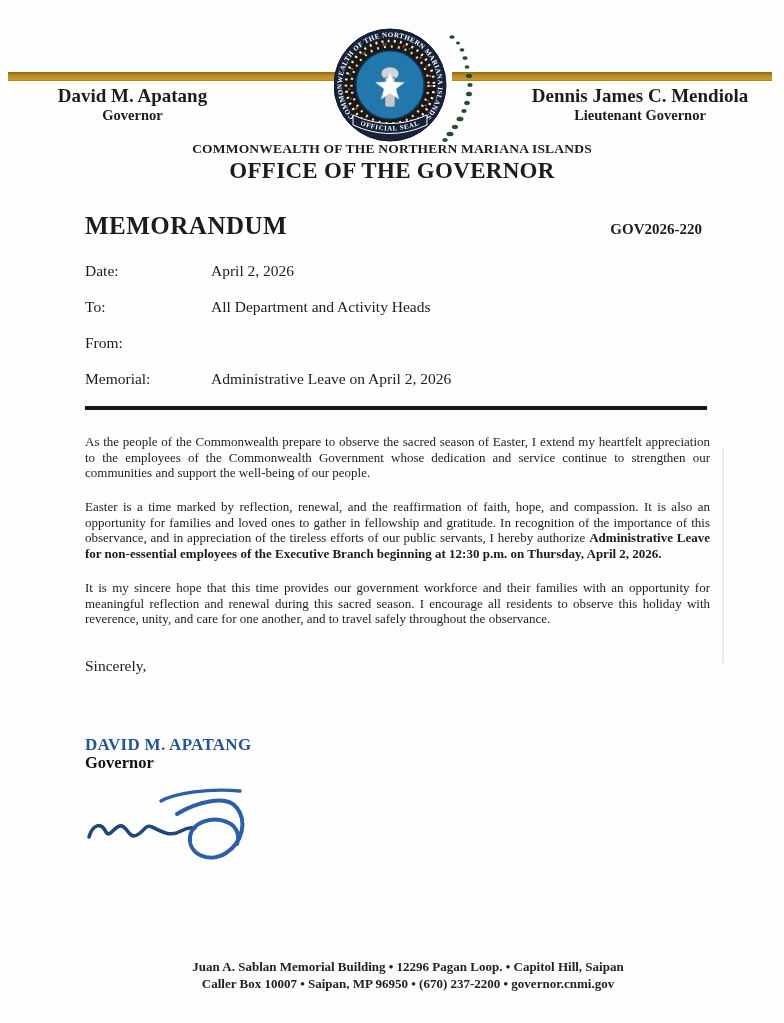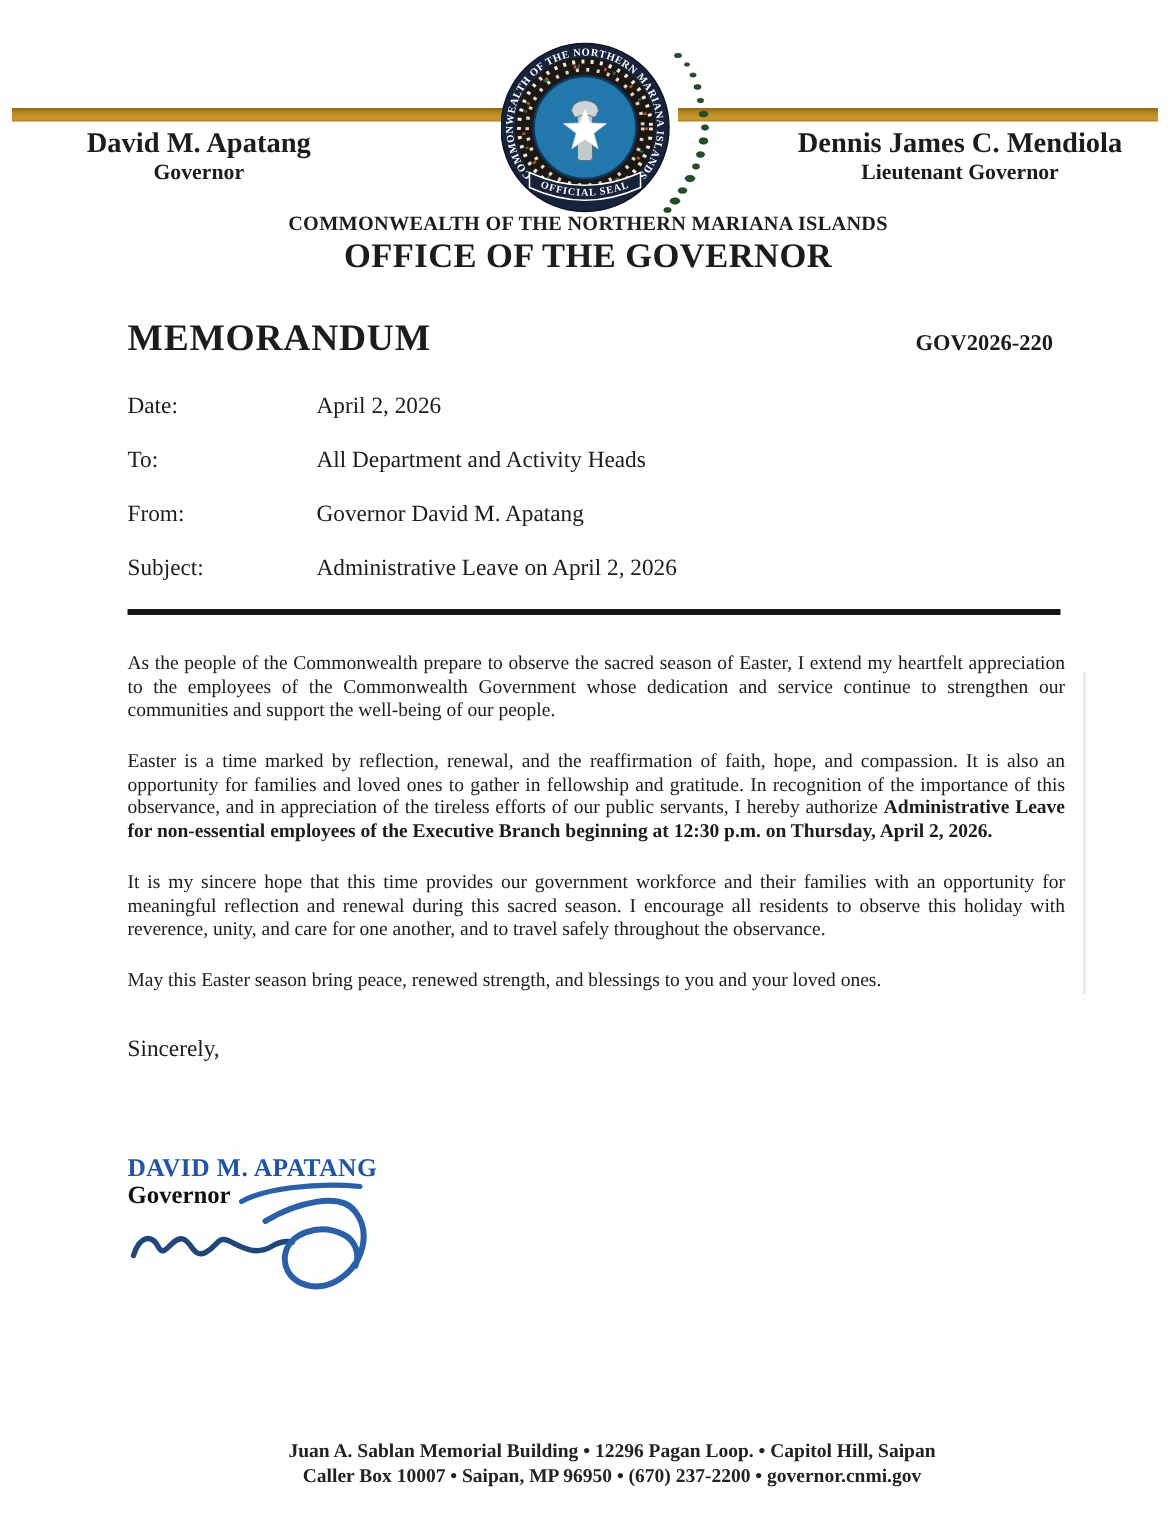--- a/index.html
+++ b/index.html
@@ -146,35 +146,33 @@
     <div class="field-row">
       <div class="field-label">Date:</div>
       <div class="field-value">April 2, 2026</div>
     </div>
     <div class="field-row">
       <div class="field-label">To:</div>
       <div class="field-value">All Department and Activity Heads</div>
     </div>
     <div class="field-row">
       <div class="field-label">From:</div>
-      <div class="field-value">Governor David M. Apatang</div>
     </div>
     <div class="field-row">
-      <div class="field-label">Subject:</div>
+      <div class="field-label">Memorial:</div>
       <div class="field-value">Administrative Leave on April 2, 2026</div>
     </div>
   </div>
 
   <hr class="rule">
 
   <div class="paragraphs">
     <p class="para">As the people of the Commonwealth prepare to observe the sacred season of Easter, I extend my heartfelt appreciation to the employees of the Commonwealth Government whose dedication and service continue to strengthen our communities and support the well-being of our people.</p>
     <p class="para"><span>Easter is a time marked by reflection, renewal, and the reaffirmation of faith, hope, and compassion. It is also an opportunity for families and loved ones to gather in fellowship and gratitude. In recognition of the importance of this observance, and in appreciation of the tireless efforts of our public servants, I hereby authorize </span><span class="bold">Administrative Leave for non-essential employees of the Executive Branch beginning at 12:30 p.m. on Thursday, April 2, 2026.</span></p>
     <p class="para">It is my sincere hope that this time provides our government workforce and their families with an opportunity for meaningful reflection and renewal during this sacred season. I encourage all residents to observe this holiday with reverence, unity, and care for one another, and to travel safely throughout the observance.</p>
-    <p class="para last">May this Easter season bring peace, renewed strength, and blessings to you and your loved ones.</p>
   </div>
 
   <div class="valediction">Sincerely,</div>
 
   <svg class="signature-svg" viewBox="0 0 190 100" xmlns="http://www.w3.org/2000/svg">
     <g fill="none" stroke="#2b5fa8" stroke-linecap="round">
 
       <path d="M 84,21 C 98,13 132,8 163,11" stroke-width="3.4"></path>
 
       <path d="M 12,57 C 16,44 24,42 29,52 C 33,59 38,44 45,46 C 51,48 52,59 60,55 C 68,51 68,44 75,47 C 82,50 92,58 104,51 C 109,48 113,47 118,48" stroke-width="3.6" stroke="#1f4778"></path>

